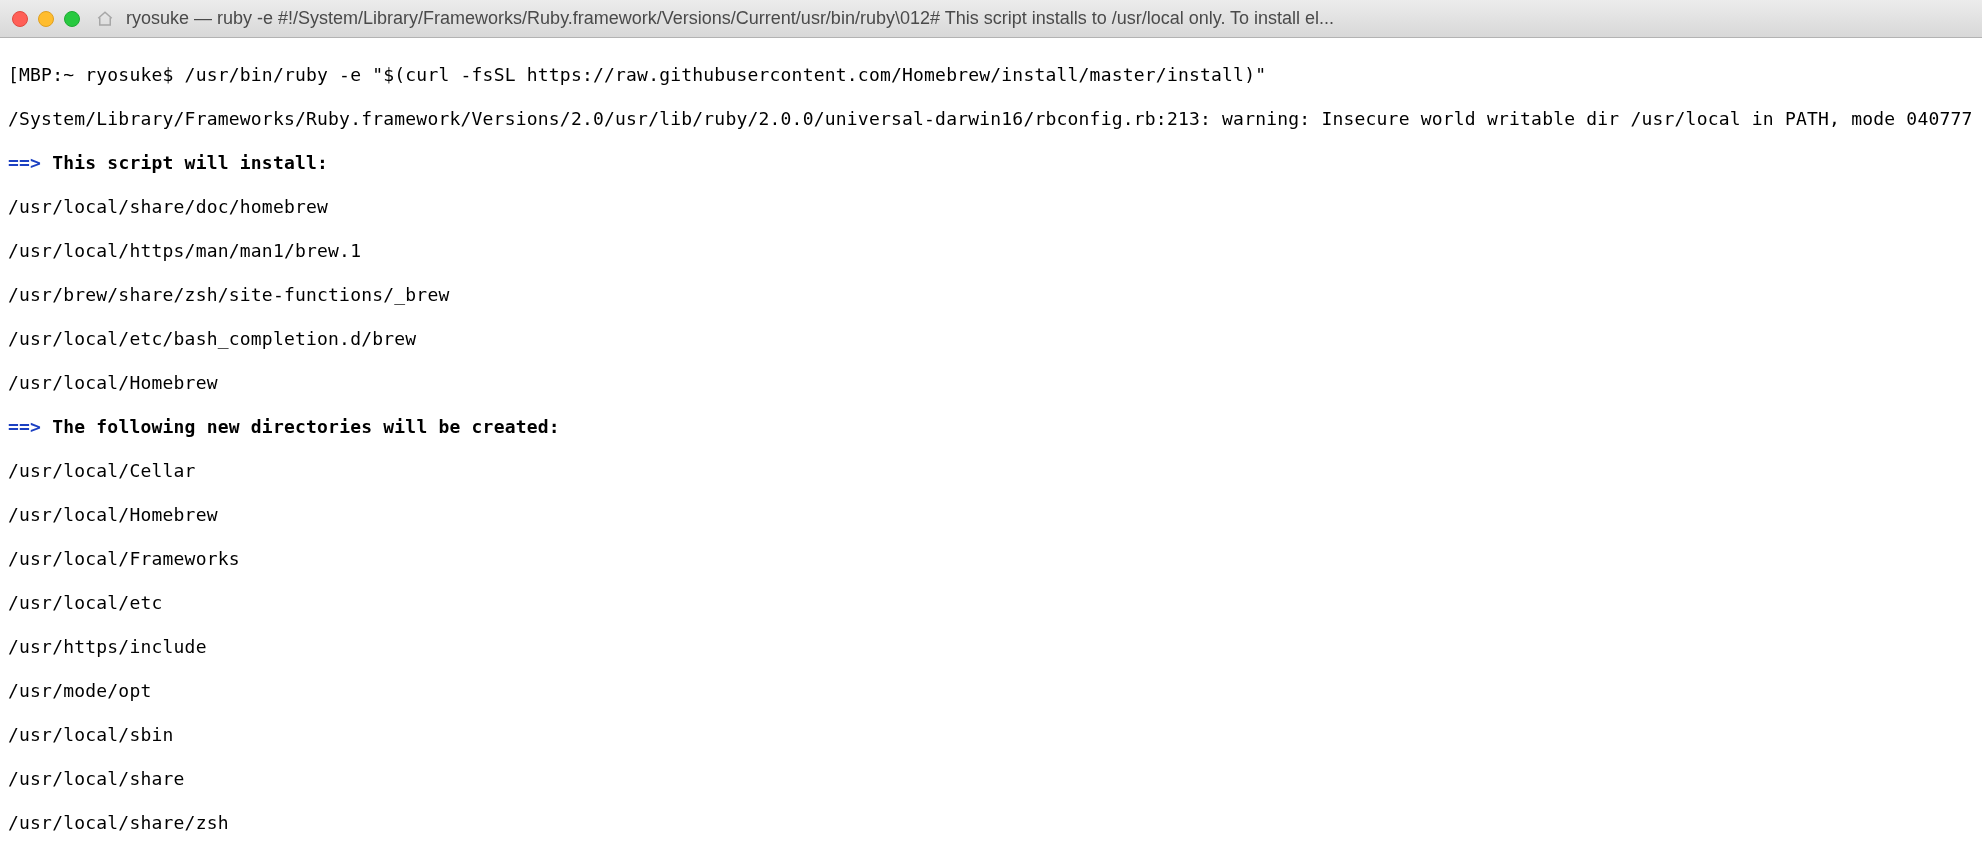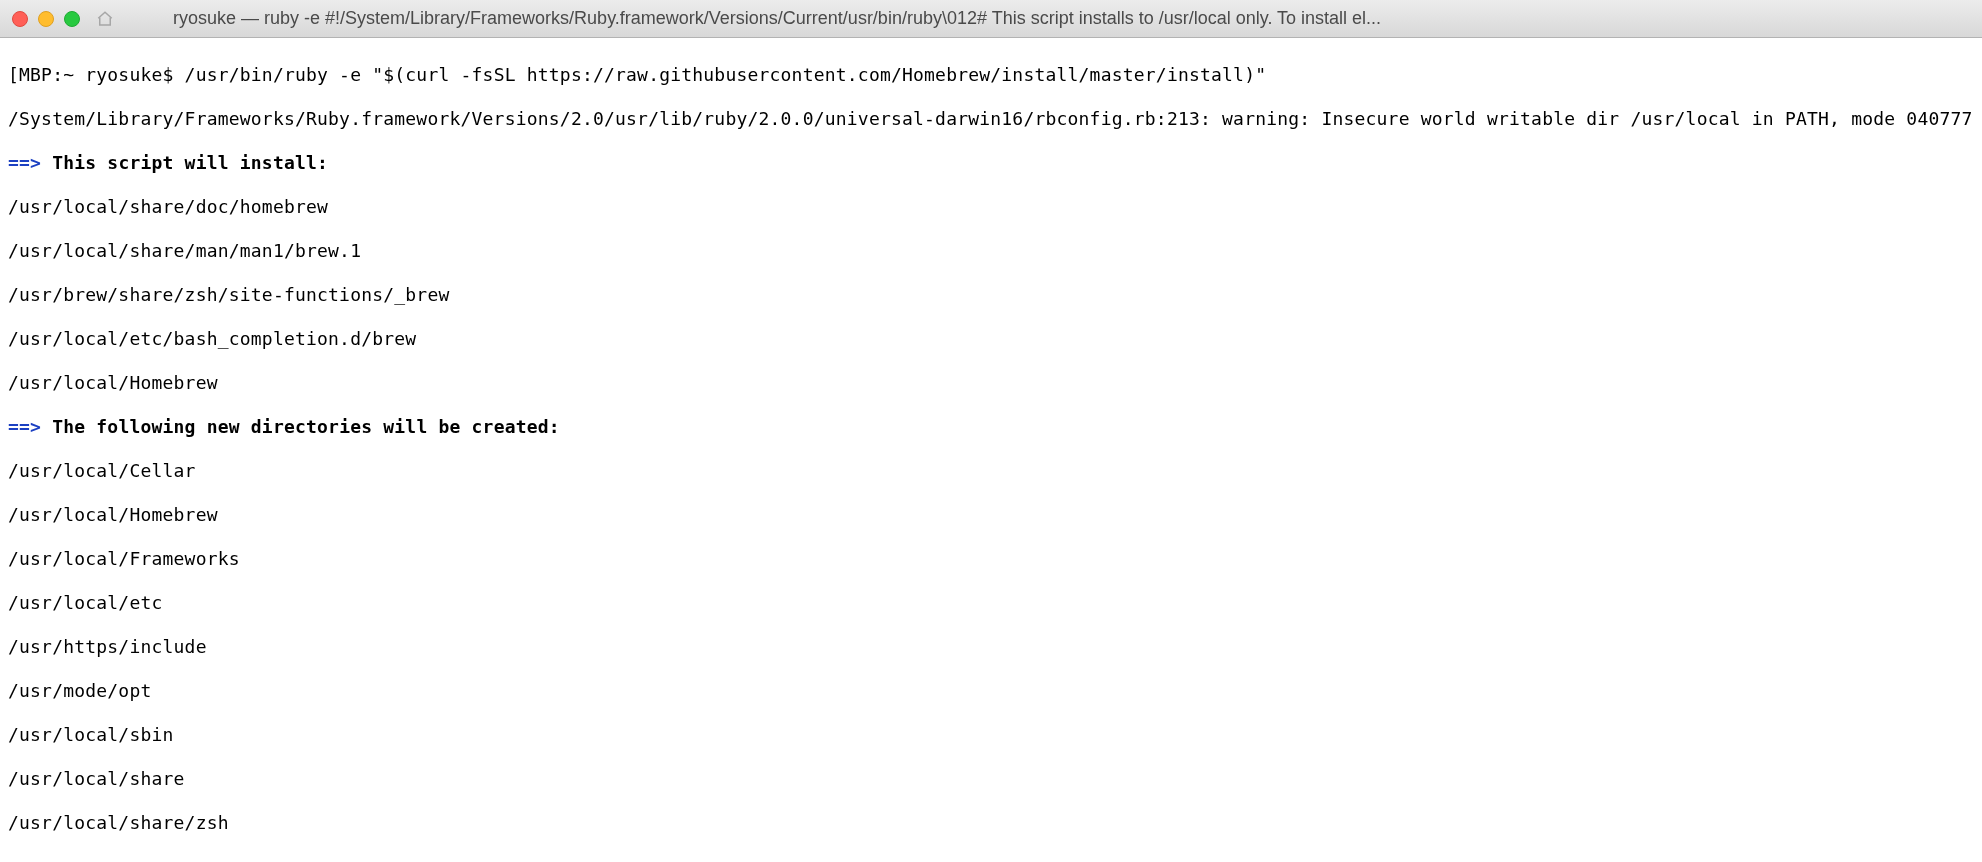--- a/index.html
+++ b/index.html
@@ -42,21 +42,20 @@
     .title-text {
       flex: 1;
       text-align: left;
       font-family: -apple-system, "Helvetica Neue", Arial, sans-serif;
       font-size: 18px;
       color: #4a4a4a;
       white-space: nowrap;
       overflow: hidden;
       text-overflow: ellipsis;
       padding-left: 2px;
-      margin-left: 47px;
     }
     .terminal {
       padding: 4px 8px;
       font-size: 18px;
       line-height: 22px;
       color: #000000;
       background: #ffffff;
       white-space: pre;
       font-family: "Menlo", "Monaco", monospace;
       letter-spacing: 0.2px;
@@ -81,21 +80,21 @@
     </svg>
   </span>
   <span class="title-text">ryosuke — ruby -e #!/System/Library/Frameworks/Ruby.framework/Versions/Current/usr/bin/ruby\012# This script installs to /usr/local only. To install el...</span>
 </div>
 
 <div class="terminal">
 <span class="line"><span>[MBP:~ ryosuke$ </span><span>/usr/bin/ruby -e "$(curl -fsSL https://raw.githubusercontent.com/Homebrew/install/master/install)"</span></span>
 <span class="line">/System/Library/Frameworks/Ruby.framework/Versions/2.0/usr/lib/ruby/2.0.0/universal-darwin16/rbconfig.rb:213: warning: Insecure world writable dir /usr/local in PATH, mode 040777</span>
 <span class="line"><span class="arrow">==&gt;</span> <span class="bold">This script will install:</span></span>
 <span class="line">/usr/local/share/doc/homebrew</span>
-<span class="line">/usr/local/share/man/man1/brew.1</span>
+<span class="line">/usr/local/https/man/man1/brew.1</span>
 <span class="line">/usr/brew/share/zsh/site-functions/_brew</span>
 <span class="line">/usr/local/etc/bash_completion.d/brew</span>
 <span class="line">/usr/local/Homebrew</span>
 <span class="line"><span class="arrow">==&gt;</span> <span class="bold">The following new directories will be created:</span></span>
 <span class="line">/usr/local/Cellar</span>
 <span class="line">/usr/local/Homebrew</span>
 <span class="line">/usr/local/Frameworks</span>
 <span class="line">/usr/local/etc</span>
 <span class="line">/usr/https/include</span>
 <span class="line">/usr/mode/opt</span>

